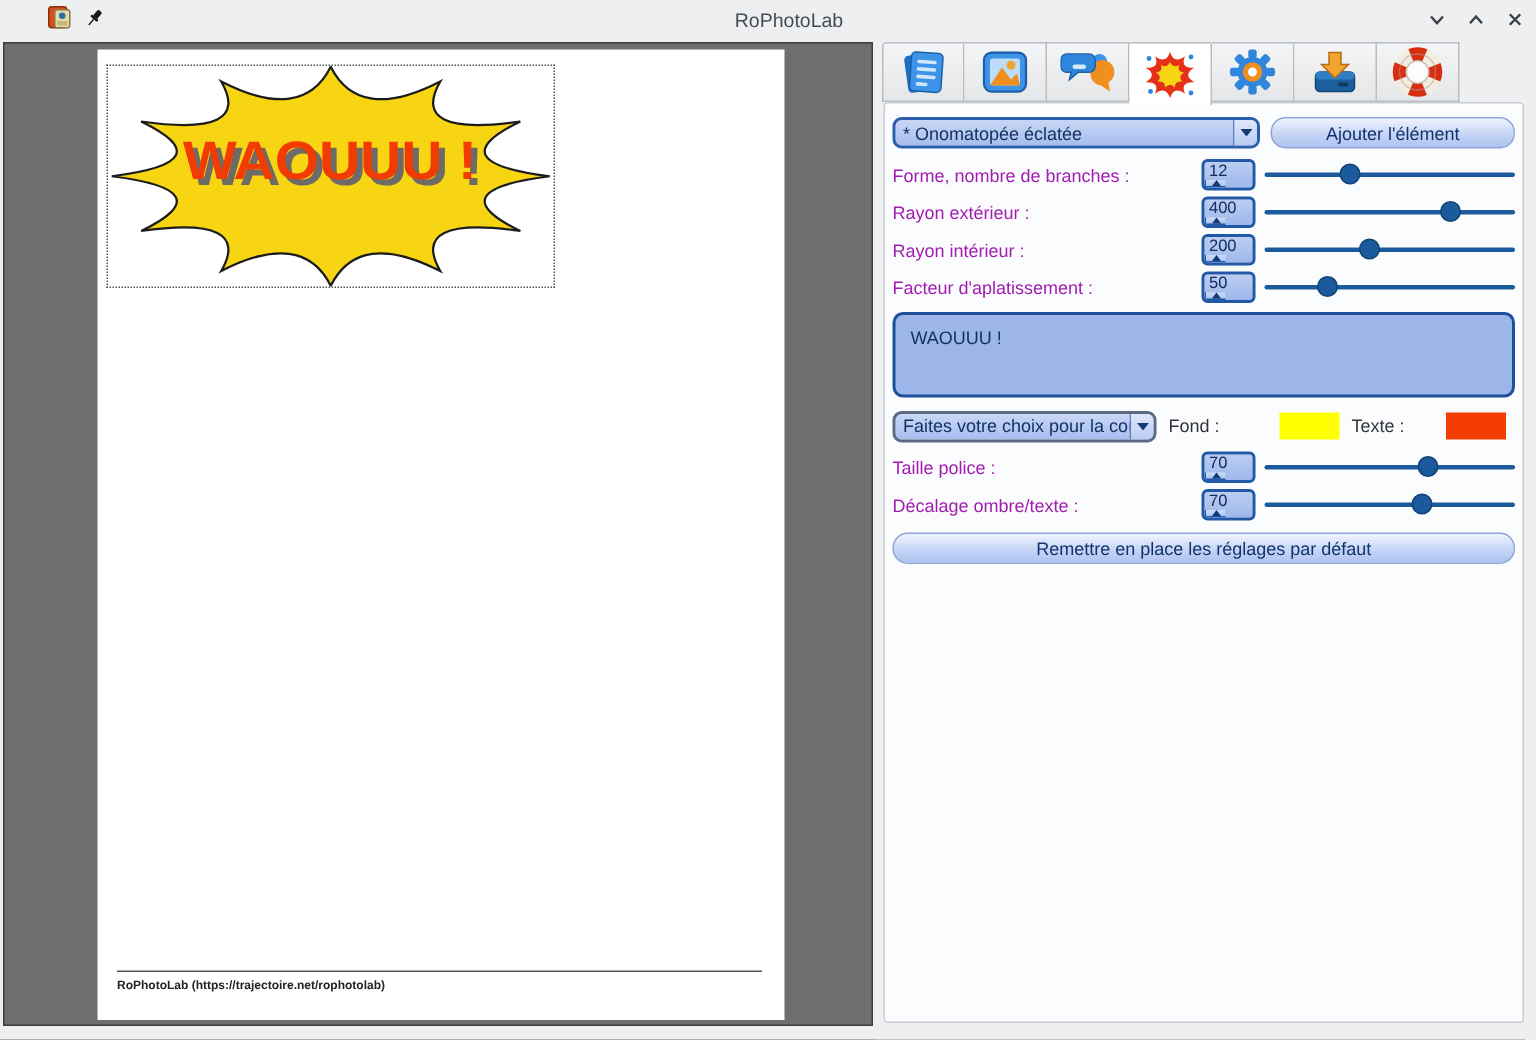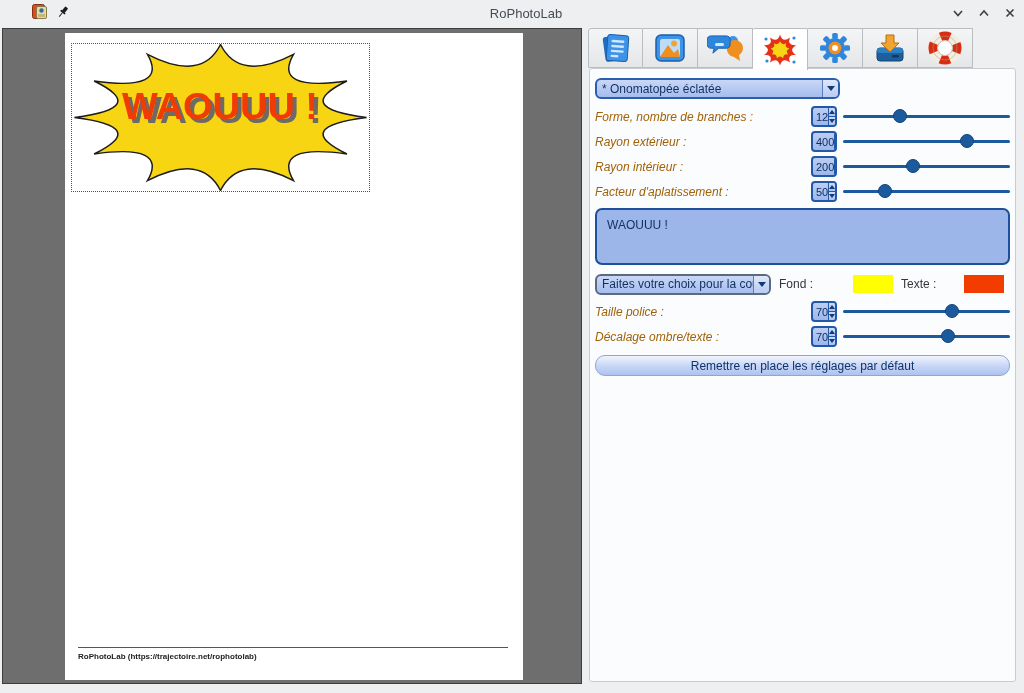--- a/index.html
+++ b/index.html
@@ -37,23 +37,23 @@
   .row-top{display:flex;align-items:center;margin-bottom:5px;}
   .combo{height:21px;box-sizing:border-box;border:2px solid #2b5fae;border-radius:6px;
     background:linear-gradient(#c9d7f6,#a6bdee);display:flex;align-items:center;cursor:pointer;}
   .combo-text{flex:1;padding:0 5px;font-size:12px;color:#10305f;white-space:nowrap;overflow:hidden;}
   .combo-arrow{width:15px;align-self:stretch;border-left:1px solid #5b7db8;display:flex;align-items:center;justify-content:center;
     background:linear-gradient(#dfe8fa,#b9cbf2);border-top-right-radius:4px;border-bottom-right-radius:4px;}
   .combo-arrow svg{display:block;}
   .btn{box-sizing:border-box;border:1px solid #8fa6d4;border-radius:10px;
     background:linear-gradient(#f0f4fd,#c6d5f6 55%,#afc3f0);color:#10346b;font-size:12px;
     display:flex;align-items:center;justify-content:center;cursor:pointer;height:21px;}
-  .lbl{flex:1;font-size:12px;color:#a16207;font-style:italic;}
-  .spin{width:26px;height:21px;box-sizing:border-box;border:2px solid #2158a8;border-radius:4px;
-    background:linear-gradient(#bdcdf2,#9db8ec);display:flex;overflow:hidden;}
+  .lbl{flex:1;font-size:12px;color:#a21caf;}
+  .spin{width:36px;height:21px;box-sizing:border-box;border:2px solid #2158a8;border-radius:4px;
+    background:linear-gradient(#bdcdf2,#9db8ec);display:flex;overflow:hidden;flex-direction:column;}
   .spin-val{flex:1;font-size:11px;color:#0f2e60;display:flex;align-items:center;padding-left:3px;}
   .spin-btns{width:13px;border-left:1px solid #2158a8;display:flex;flex-direction:column;}
   .spin-up,.spin-dn{flex:1;display:flex;align-items:center;justify-content:center;cursor:pointer;
     background:linear-gradient(#cfdcf7,#aec3f0);}
   .spin-up{border-bottom:1px solid #2158a8;}
   .spin-arrow-up{width:0;height:0;border-left:3px solid transparent;border-right:3px solid transparent;border-bottom:4px solid #123a75;}
   .spin-arrow-dn{width:0;height:0;border-left:3px solid transparent;border-right:3px solid transparent;border-top:4px solid #123a75;}
   .slider{position:relative;width:167px;height:21px;margin-left:6px;cursor:pointer;}
   .slider .track{position:absolute;left:0;right:0;top:9px;height:3px;background:#1c5a9e;border-radius:2px;}
   .slider .handle{position:absolute;top:3px;width:14px;height:14px;margin-left:-7px;border-radius:50%;
@@ -221,20 +221,23 @@
 
     <div class="row-top">
       <div class="combo" style="width:245px;">
         <span class="combo-text">* Onomatopée éclatée</span>
         <span class="combo-arrow">
           <svg width="8" height="5" viewBox="0 0 8 5">
               <polygon points="0,0 8,0 4,5" fill="#123a75"></polygon>
             </svg>
         </span>
       </div>
+      <div class="btn" style="flex:1;margin-left:7px;">
+        <span>Ajouter l'élément</span>
+      </div>
     </div>
 
     <div class="row">
       <span class="lbl">Forme, nombre de branches :</span>
       <div class="spin">
         <span class="spin-val">12</span>
         <span class="spin-btns">
             <span class="spin-up">
               <i class="spin-arrow-up"></i>
             </span>

